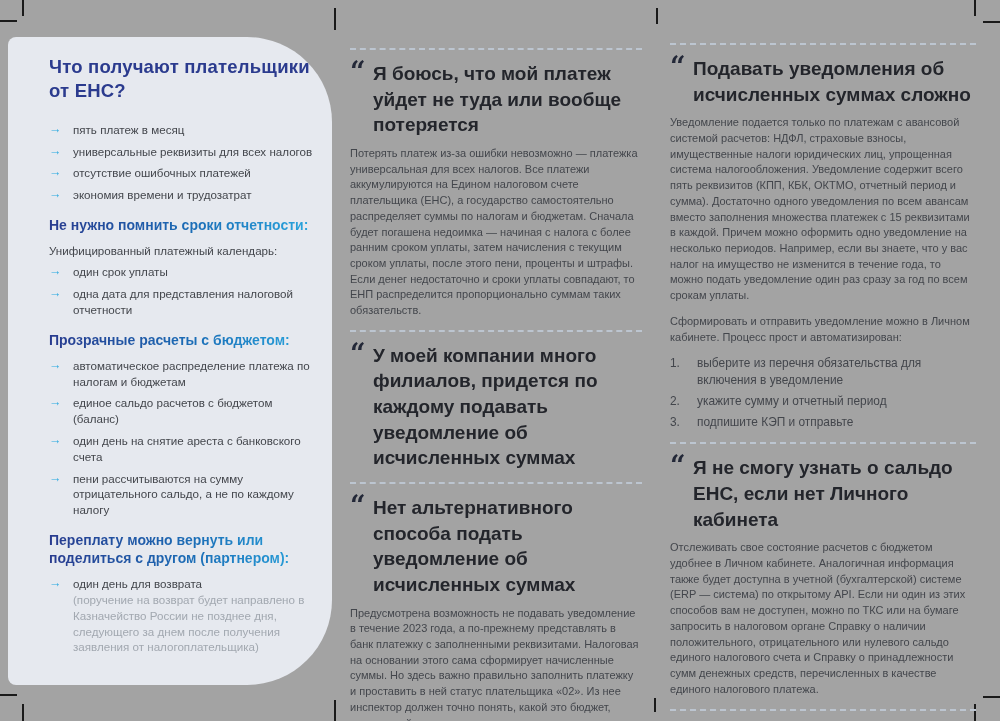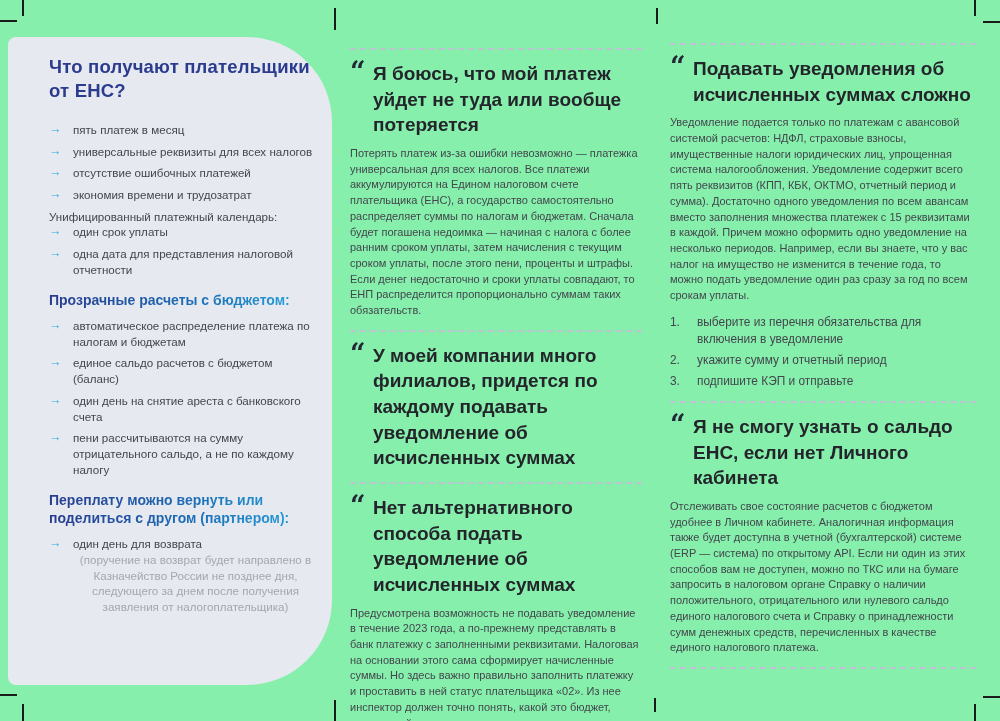--- a/index.html
+++ b/index.html
@@ -1,45 +1,45 @@
 <!DOCTYPE html>
 <html><head>
 <meta charset="utf-8">
 <style>
   html,body{margin:0;padding:0;background:#fff;}
   .sheet{
-    position:relative;width:1000px;height:721px;background:#86efac;overflow:hidden;
+    position:relative;width:1000px;height:721px;background:#a3a3a3;overflow:hidden;
     font-family:"Liberation Sans","DejaVu Sans",sans-serif;
     -webkit-font-smoothing:antialiased;
   }
   
   .mark{position:absolute;background:#1a1a1a;}
   
   .panel{
     position:absolute;left:8px;top:37px;width:324px;height:648px;
     background:#e6e9ef;border-radius:8px 85px 85px 8px;
     padding:10px 14px 0 41px;box-sizing:border-box;overflow:hidden;
   }
   .panel h1{
     font-size:18.5px;line-height:1.32;margin:8px 0 18px;color:#2b3b8e;
     font-weight:bold;letter-spacing:.2px;
   }
   .ghead{
     font-size:14px;font-weight:bold;margin:13px 0 9px;line-height:1.3;
     background:linear-gradient(90deg,#283a8e 0%,#1b6fb8 55%,#2aa9e0 100%);
     -webkit-background-clip:text;background-clip:text;color:transparent;
   }
-  .intro{font-size:11.6px;color:#43464c;margin:0 0 0;line-height:1.33;}
+  .intro{font-size:11.6px;color:#43464c;margin:0 0 6px;line-height:1.33;}
   .blist{list-style:none;margin:0 0 4px;padding:0;}
   .blist li{
     display:grid;grid-template-columns:24px 1fr;align-items:start;
     font-size:11.6px;line-height:1.36;color:#43464c;margin-bottom:6px;
   }
   .arr{color:#2aa9e0;font-weight:bold;font-size:12.5px;line-height:1.2;}
-  .note{display:block;color:#a2a8b0;text-align:center;}
+  .note{display:block;color:#a2a8b0;}
   
   .col{position:absolute;top:37px;}
   .mid{left:350px;width:292px;}
   .rgt{left:670px;width:306px;}
   .col-title{
     font-size:17px;font-weight:bold;line-height:1.3;margin:2px 0 14px;letter-spacing:.2px;
     background:linear-gradient(110deg,#27479d 0%,#2e86c8 100%);
     -webkit-background-clip:text;background-clip:text;color:transparent;
   }
   .dash{border:0;border-top:2px dashed #bcc5d0;margin:11px 0;}
@@ -89,20 +89,21 @@
       <li>
           <span class="arr">→</span>
           <span class="itx">отсутствие ошибочных платежей</span>
         </li>
       <li>
           <span class="arr">→</span>
           <span class="itx">экономия времени и трудозатрат</span>
         </li>
     </ul>
 
+    <h2 class="ghead">Не нужно помнить сроки отчетности:</h2>
     <p class="intro">Унифицированный платежный календарь:</p>
     <ul class="blist">
       <li>
           <span class="arr">→</span>
           <span class="itx">один срок уплаты</span>
         </li>
       <li>
           <span class="arr">→</span>
           <span class="itx">одна дата для представления налоговой отчетности</span>
         </li>
@@ -162,20 +163,21 @@
 
   </section>
 
   <section class="col rgt">
     <hr class="dash" style="margin-top:6px;">
     <div class="qhead">
       <span class="qicon">“</span>
       <h3>Подавать уведомления об исчисленных суммах сложно</h3>
     </div>
     <p class="body">Уведомление подается только по платежам с авансовой системой расчетов: НДФЛ, страховые взносы, имущественные налоги юридических лиц, упрощенная система налогообложения. Уведомление содержит всего пять реквизитов (КПП, КБК, ОКТМО, отчетный период и сумма). Достаточно одного уведомления по всем авансам вместо заполнения множества платежек с 15 реквизитами в каждой. Причем можно оформить одно уведомление на несколько периодов. Например, если вы знаете, что у вас налог на имущество не изменится в течение года, то можно подать уведомление один раз сразу за год по всем срокам уплаты.</p>
+    <p class="body">Сформировать и отправить уведомление можно в Личном кабинете. Процесс прост и автоматизирован:</p>
     <ol class="nlist">
       <li>
           <span>1.</span>
           <span>выберите из перечня обязательства для включения в уведомление</span>
         </li>
       <li>
           <span>2.</span>
           <span>укажите сумму и отчетный период</span>
         </li>
       <li>

